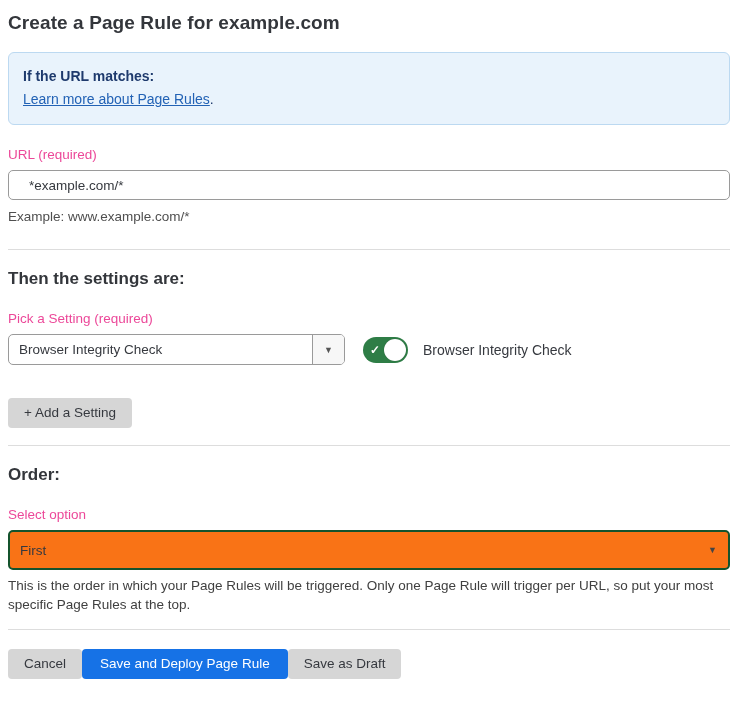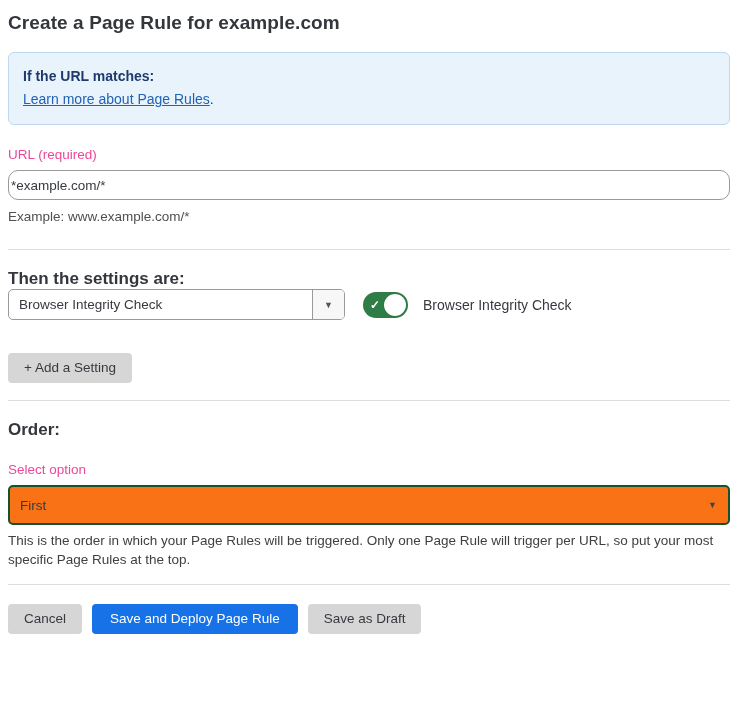--- a/index.html
+++ b/index.html
@@ -41,22 +41,22 @@
     color: #ec4899;
     margin-top: 22px;
     margin-bottom: 8px;
   }
 
   .text-input {
     display: block;
     width: 100%;
     height: 30px;
     border: 1px solid #9a9a9a;
-    border-radius: 10px;
-    padding: 0 2px;
+    border-radius: 5px;
+    padding: 0 20px;
     font-family: "Liberation Sans", sans-serif;
     font-size: 13.5px;
     color: #36393f;
     background: #fff;
     outline: none;
   }
 
   .helper-text {
     font-size: 13.5px;
     color: #4f4f4f;
@@ -181,21 +181,21 @@
 
   .order-helper {
     font-size: 13.5px;
     color: #404040;
     line-height: 19px;
     margin-top: 6px;
   }
 
   .footer-buttons {
     display: flex;
-    gap: 10px;
+    gap: 0;
     margin-top: 19px;
   }
 </style>
 </head>
 <body>
 
 <div class="container">
 
   <h1 class="page-title">Create a Page Rule for example.com</h1>
 
@@ -205,20 +205,21 @@
   </div>
 
   <div class="field-label">URL (required)</div>
   <input class="text-input" type="text" value="*example.com/*" style="">
   <div class="helper-text">Example: www.example.com/*</div>
 
   <hr class="divider">
 
   <div class="section-heading">Then the settings are:</div>
 
+  <div class="field-label">Pick a Setting (required)</div>
 
   <div class="setting-row">
     <div class="select-box">
       <div class="select-value">Browser Integrity Check</div>
       <div class="select-arrow-btn">
         <span>▼</span>
       </div>
     </div>
     <div class="toggle">
       <span class="toggle-check">✓</span>

